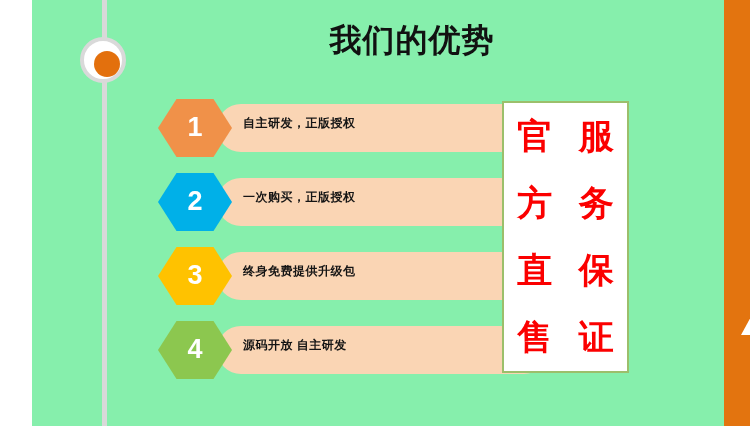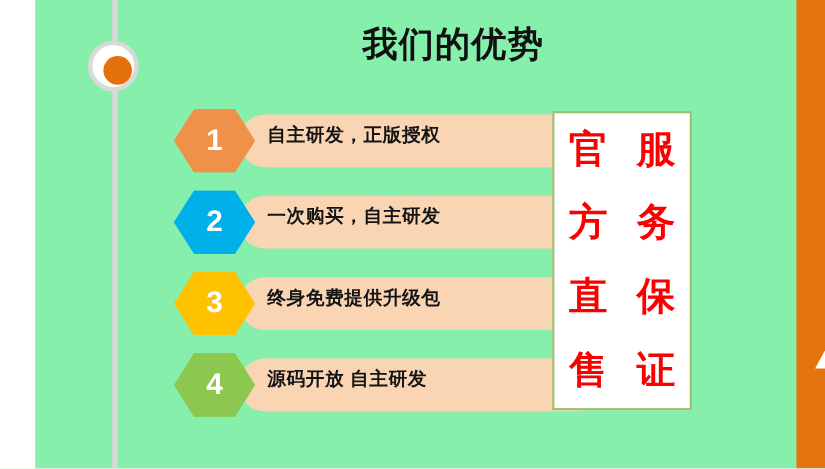--- a/index.html
+++ b/index.html
@@ -84,21 +84,21 @@
     background: #fad5b4;
     border-radius: 24px;
     box-sizing: border-box;
   }
   .adv-pill-label {
     position: absolute;
     left: 85px;
     top: 0;
     height: 48px;
     line-height: 48px;
-    font-size: 17px;
+    font-size: 12px;
     font-weight: bold;
     color: #141414;
     white-space: nowrap;
     letter-spacing: 0.5px;
   }
   .adv-hex {
     position: absolute;
     left: 0;
     top: 0;
     width: 74px;
@@ -188,21 +188,21 @@
     <div class="adv-row">
       <div class="adv-pill"></div>
       <div class="adv-pill-label">自主研发，正版授权</div>
       <div class="adv-hex" style="background:#f09149">
         <span class="adv-hex-num">1</span>
       </div>
     </div>
 
     <div class="adv-row">
       <div class="adv-pill"></div>
-      <div class="adv-pill-label">一次购买，自主研发</div>
+      <div class="adv-pill-label">一次购买，正版授权</div>
       <div class="adv-hex" style="background:#00b0e8">
         <span class="adv-hex-num">2</span>
       </div>
     </div>
 
     <div class="adv-row">
       <div class="adv-pill"></div>
       <div class="adv-pill-label">终身免费提供升级包</div>
       <div class="adv-hex" style="background:#ffc200">
         <span class="adv-hex-num">3</span>

